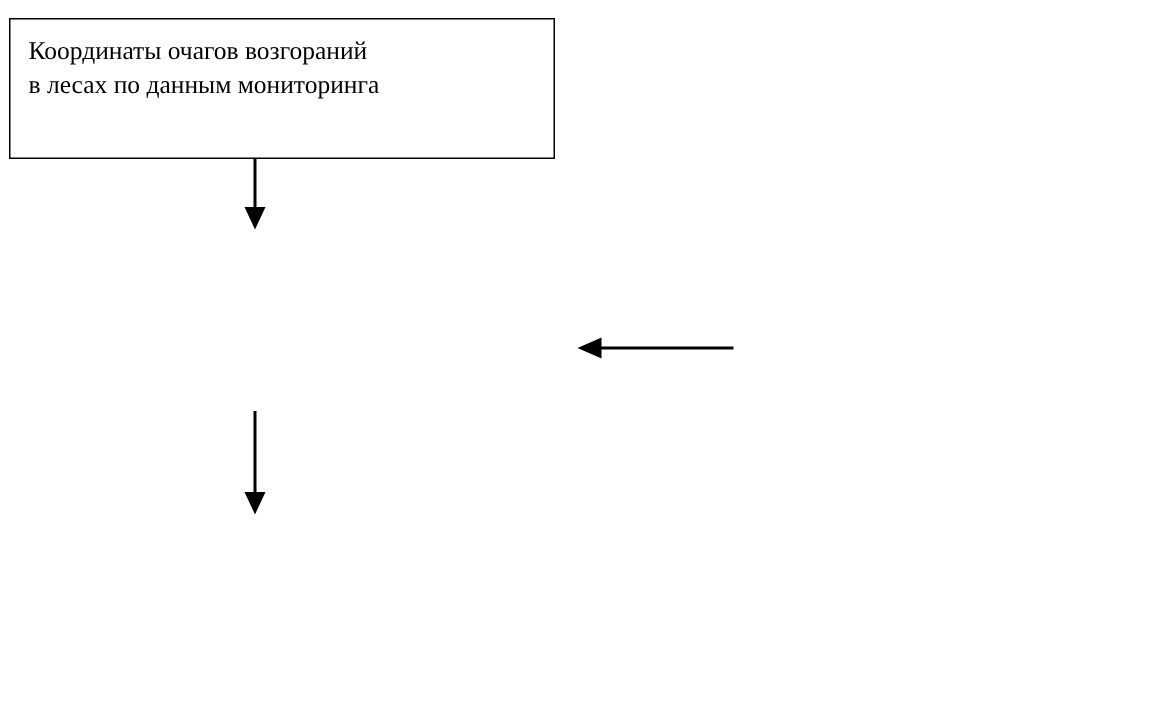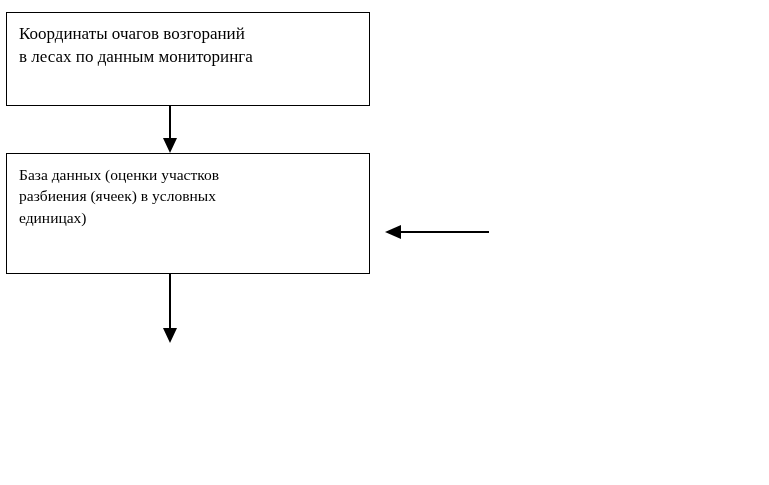--- a/index.html
+++ b/index.html
@@ -50,23 +50,20 @@
   <div class="node" style="left:6px; top:12px; width:364px; height:94px;">Координаты очагов возгораний
 в лесах по данным мониторинга</div>
 
   <div class="connector" style="left:150px; top:106px;">
     <svg width="40" height="48" viewBox="0 0 40 48">
       <line x1="20" y1="0" x2="20" y2="37" stroke="#000000" stroke-width="2"></line>
       <polygon points="20,47 13,32 27,32" fill="#000000"></polygon>
     </svg>
   </div>
 
-  <div class="node small" style="left:6px; top:153px; width:364px; height:121px;">База данных (оценки участков
-разбиения (ячеек) в условных
-единицах)</div>
 
   <div class="connector" style="left:150px; top:274px;">
     <svg width="40" height="70" viewBox="0 0 40 70">
       <line x1="20" y1="0" x2="20" y2="59" stroke="#000000" stroke-width="2"></line>
       <polygon points="20,69 13,54 27,54" fill="#000000"></polygon>
     </svg>
   </div>
 
 
   <div class="connector" style="left:385px; top:212px;">

